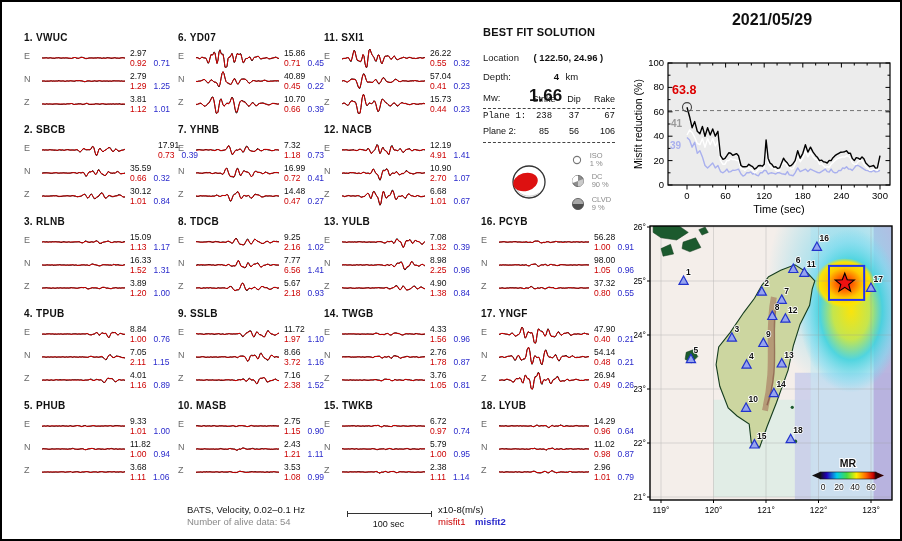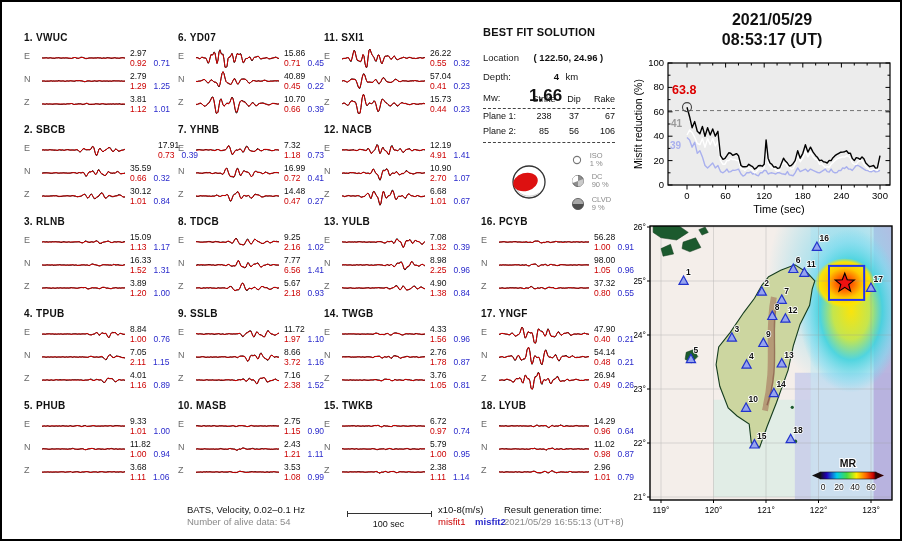--- a/index.html
+++ b/index.html
@@ -718,21 +718,21 @@
     </div>
 
     <div class="sdr">
       <div class="sdr-head">
         <span class="c0"></span>
         <span class="c1">Strike</span>
         <span class="c2">Dip</span>
         <span class="c3">Rake</span>
       </div>
       <div class="dash" style="top:14px;"></div>
-      <div class="sdr-row" style="margin-top:7px;">
+      <div class="sdr-row" style="margin-top:7px;font-family:Liberation Mono, monospace;">
         <span class="c0">Plane 1:</span>
         <span class="c1">238</span>
         <span class="c2">37</span>
         <span class="c3">67</span>
       </div>
       <div class="sdr-row" style="margin-top:5px;">
         <span class="c0">Plane 2:</span>
         <span class="c1">85</span>
         <span class="c2">56</span>
         <span class="c3">106</span>
@@ -773,21 +773,20 @@
       </svg>
       <span class="dlab">
         <span>CLVD</span><br>
         <span>9 %</span>
       </span>
     </div>
   </div>
 
   <div class="evt-date">
     <div>2021/05/29</div>
-    <div>08:53:17  (UT)</div>
   </div>
 
   <svg id="misfit-plot" class="abs" style="left:630px;top:44px;" width="268" height="172">
       <clipPath id="pclip">
         <rect x="36" y="17" width="222" height="122"></rect>
       </clipPath>
       <rect x="36" y="17" width="222" height="122" fill="#ececec" stroke="none"></rect>
       <line x1="36" x2="258" y1="64.58" y2="64.58" stroke="#555" stroke-width="0.8" stroke-dasharray="4,3"></line>
       <g clip-path="url(#pclip)">
         <polyline points="55.0,91.4 57.6,93.9 60.1,101.2 62.7,96.3 65.3,107.3 67.9,104.8 70.4,110.9 73.0,119.5 75.6,121.9 78.2,119.5 80.7,117.0 83.3,121.9 85.9,119.5 88.5,125.6 91.0,126.8 93.0,125.3 94.9,123.1 96.8,126.1 98.7,125.6 100.7,124.2 102.6,124.4 104.5,123.8 106.5,123.1 109.0,128.0 111.0,130.1 112.9,129.2 114.8,126.7 116.8,126.8 118.7,125.9 120.6,128.0 122.5,127.5 124.5,129.2 126.4,129.8 128.3,126.8 130.3,126.8 132.2,124.4 134.1,124.6 136.1,128.0 138.0,127.1 139.9,126.8 141.8,127.4 143.8,128.0 145.7,126.7 147.6,126.8 149.6,127.7 151.5,128.0 153.4,128.5 155.4,125.6 157.3,128.9 159.2,129.2 161.2,129.7 163.1,126.8 165.7,121.9 168.2,125.6 170.8,124.4 173.4,123.1 175.9,125.6 178.5,123.1 181.1,124.4 183.7,125.6 185.6,126.5 187.5,126.8 189.5,125.6 191.4,124.4 193.3,123.1 195.2,125.6 197.2,126.1 199.1,123.1 201.0,125.8 203.0,126.8 204.9,126.6 206.8,124.4 208.8,124.6 210.7,121.9 212.6,122.5 214.5,120.7 216.5,123.0 218.4,123.1 220.3,124.4 222.3,121.9 224.2,119.5 226.1,119.5 228.1,120.6 230.0,121.9 231.9,123.2 233.8,124.4 235.8,124.6 237.7,125.6 239.6,125.7 241.6,124.4 243.5,125.9 245.4,125.6 248.0,124.4" fill="none" stroke="#a9b0ee" stroke-width="1.4" stroke-linejoin="round"></polyline>
@@ -1026,17 +1025,13 @@
     <div class="scalebar-line"></div>
   </div>
   <div class="scalebar-label">100 sec</div>
   <div class="foot" style="left:436px;top:502px;">
     <div>x10-8(m/s)</div>
     <div>
       <span style="color:#cc0000">misfit1</span>
       <span style="color:#2b2bcc;margin-left:7px;font-weight:bold;">misfit2</span>
     </div>
   </div>
-  <div class="foot" style="left:502px;top:502px;">
-    <div>Result generation time:</div>
-    <div class="gray">2021/05/29 16:55:13 (UT+8)</div>
-  </div>
 </div>
 
 </body></html>

